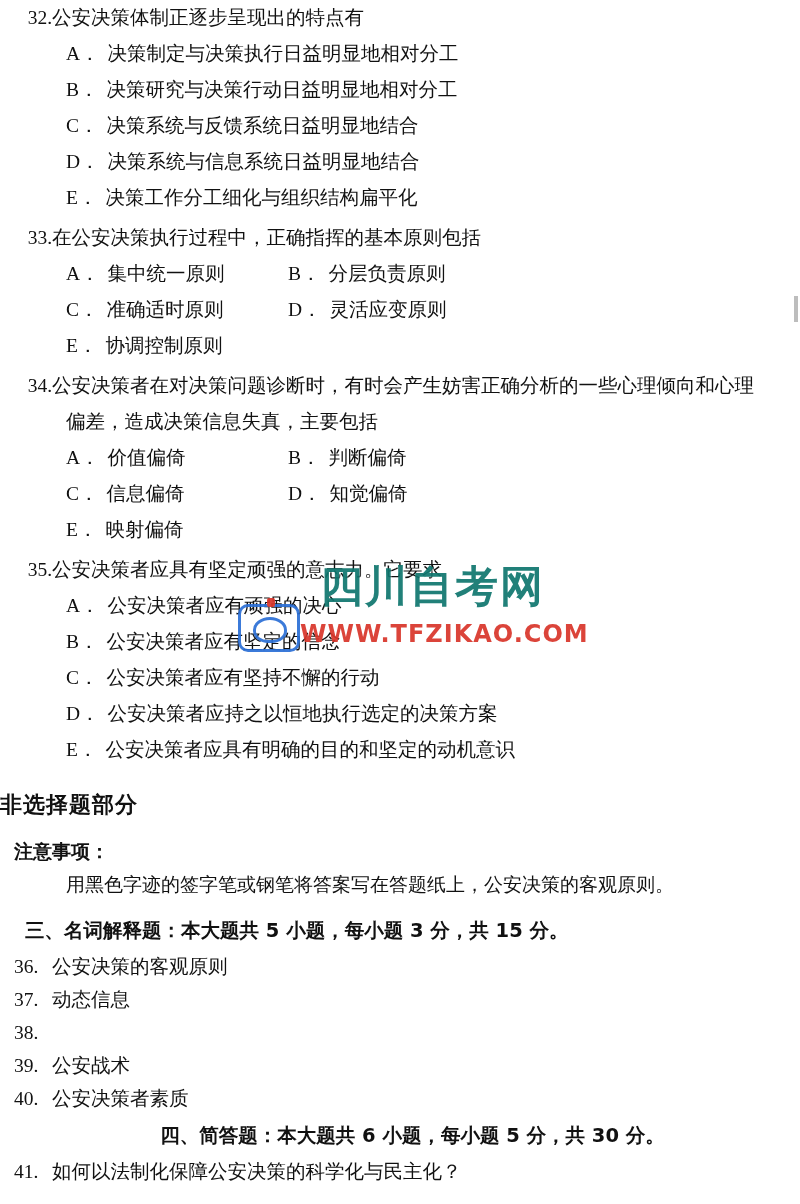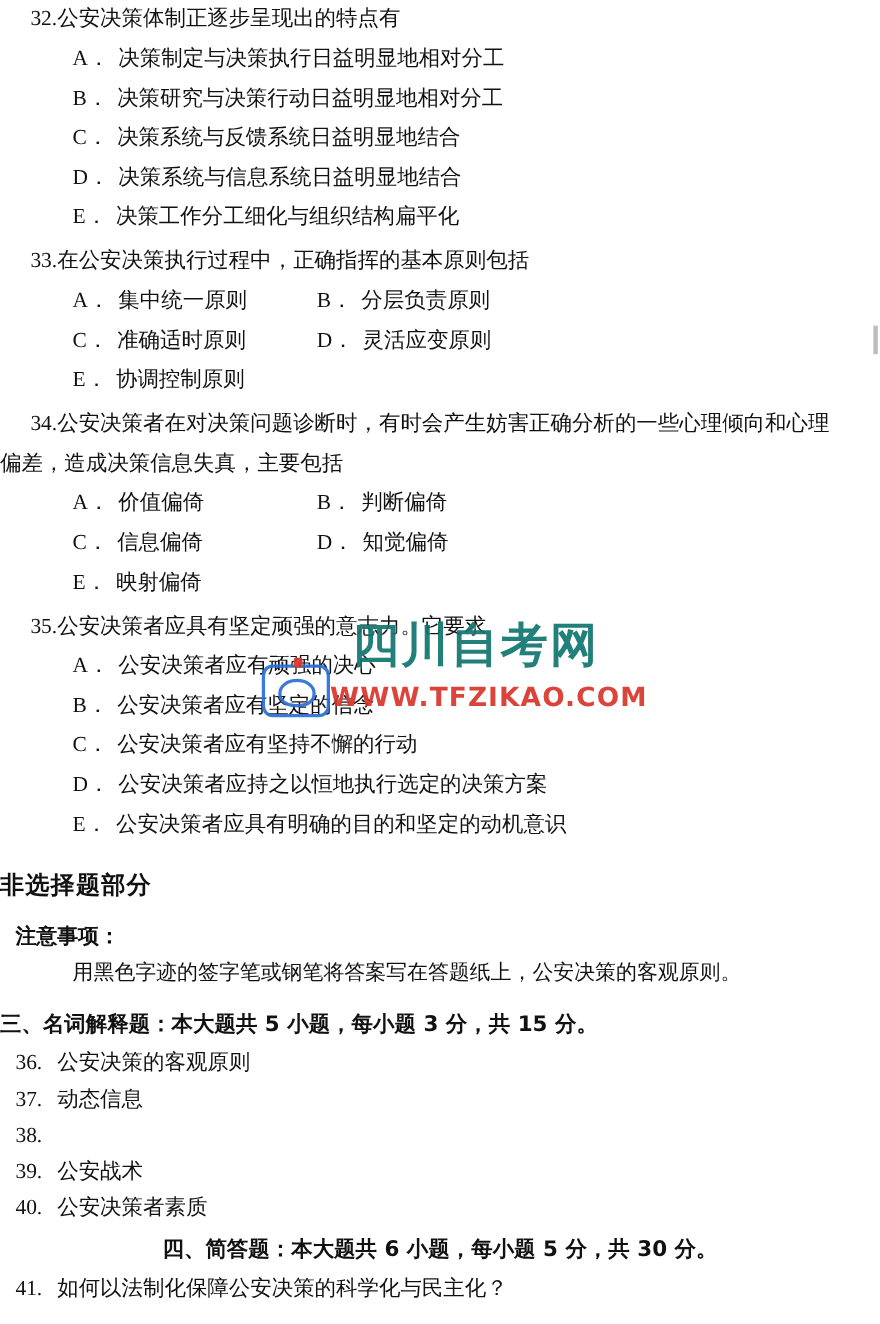--- a/index.html
+++ b/index.html
@@ -35,20 +35,21 @@
   .q-num {
     width: 38px;
     flex: 0 0 38px;
     text-align: right;
     letter-spacing: 0;
   }
   .q-text {
     flex: 1 1 auto;
   }
   .q-cont {
+    padding-left: 66px;
     font-size: 19.5px;
     line-height: 36px;
   }
   .opt-row {
     display: flex;
     padding-left: 66px;
     font-size: 19.5px;
     line-height: 36px;
   }
   .opt {
@@ -83,21 +84,21 @@
   }
   .notice-body {
     font-size: 19px;
     padding-left: 66px;
     line-height: 34px;
   }
   .big-head {
     font-size: 19.5px;
     font-weight: bold;
     font-family: "DejaVu Sans", "Liberation Sans", sans-serif;
-    padding-left: 0;
+    padding-left: 25px;
     line-height: 38px;
     margin-top: 10px;
   }
   .simple-line {
     display: flex;
     align-items: flex-start;
     font-size: 19.5px;
     line-height: 33px;
     padding-left: 14px;
   }

